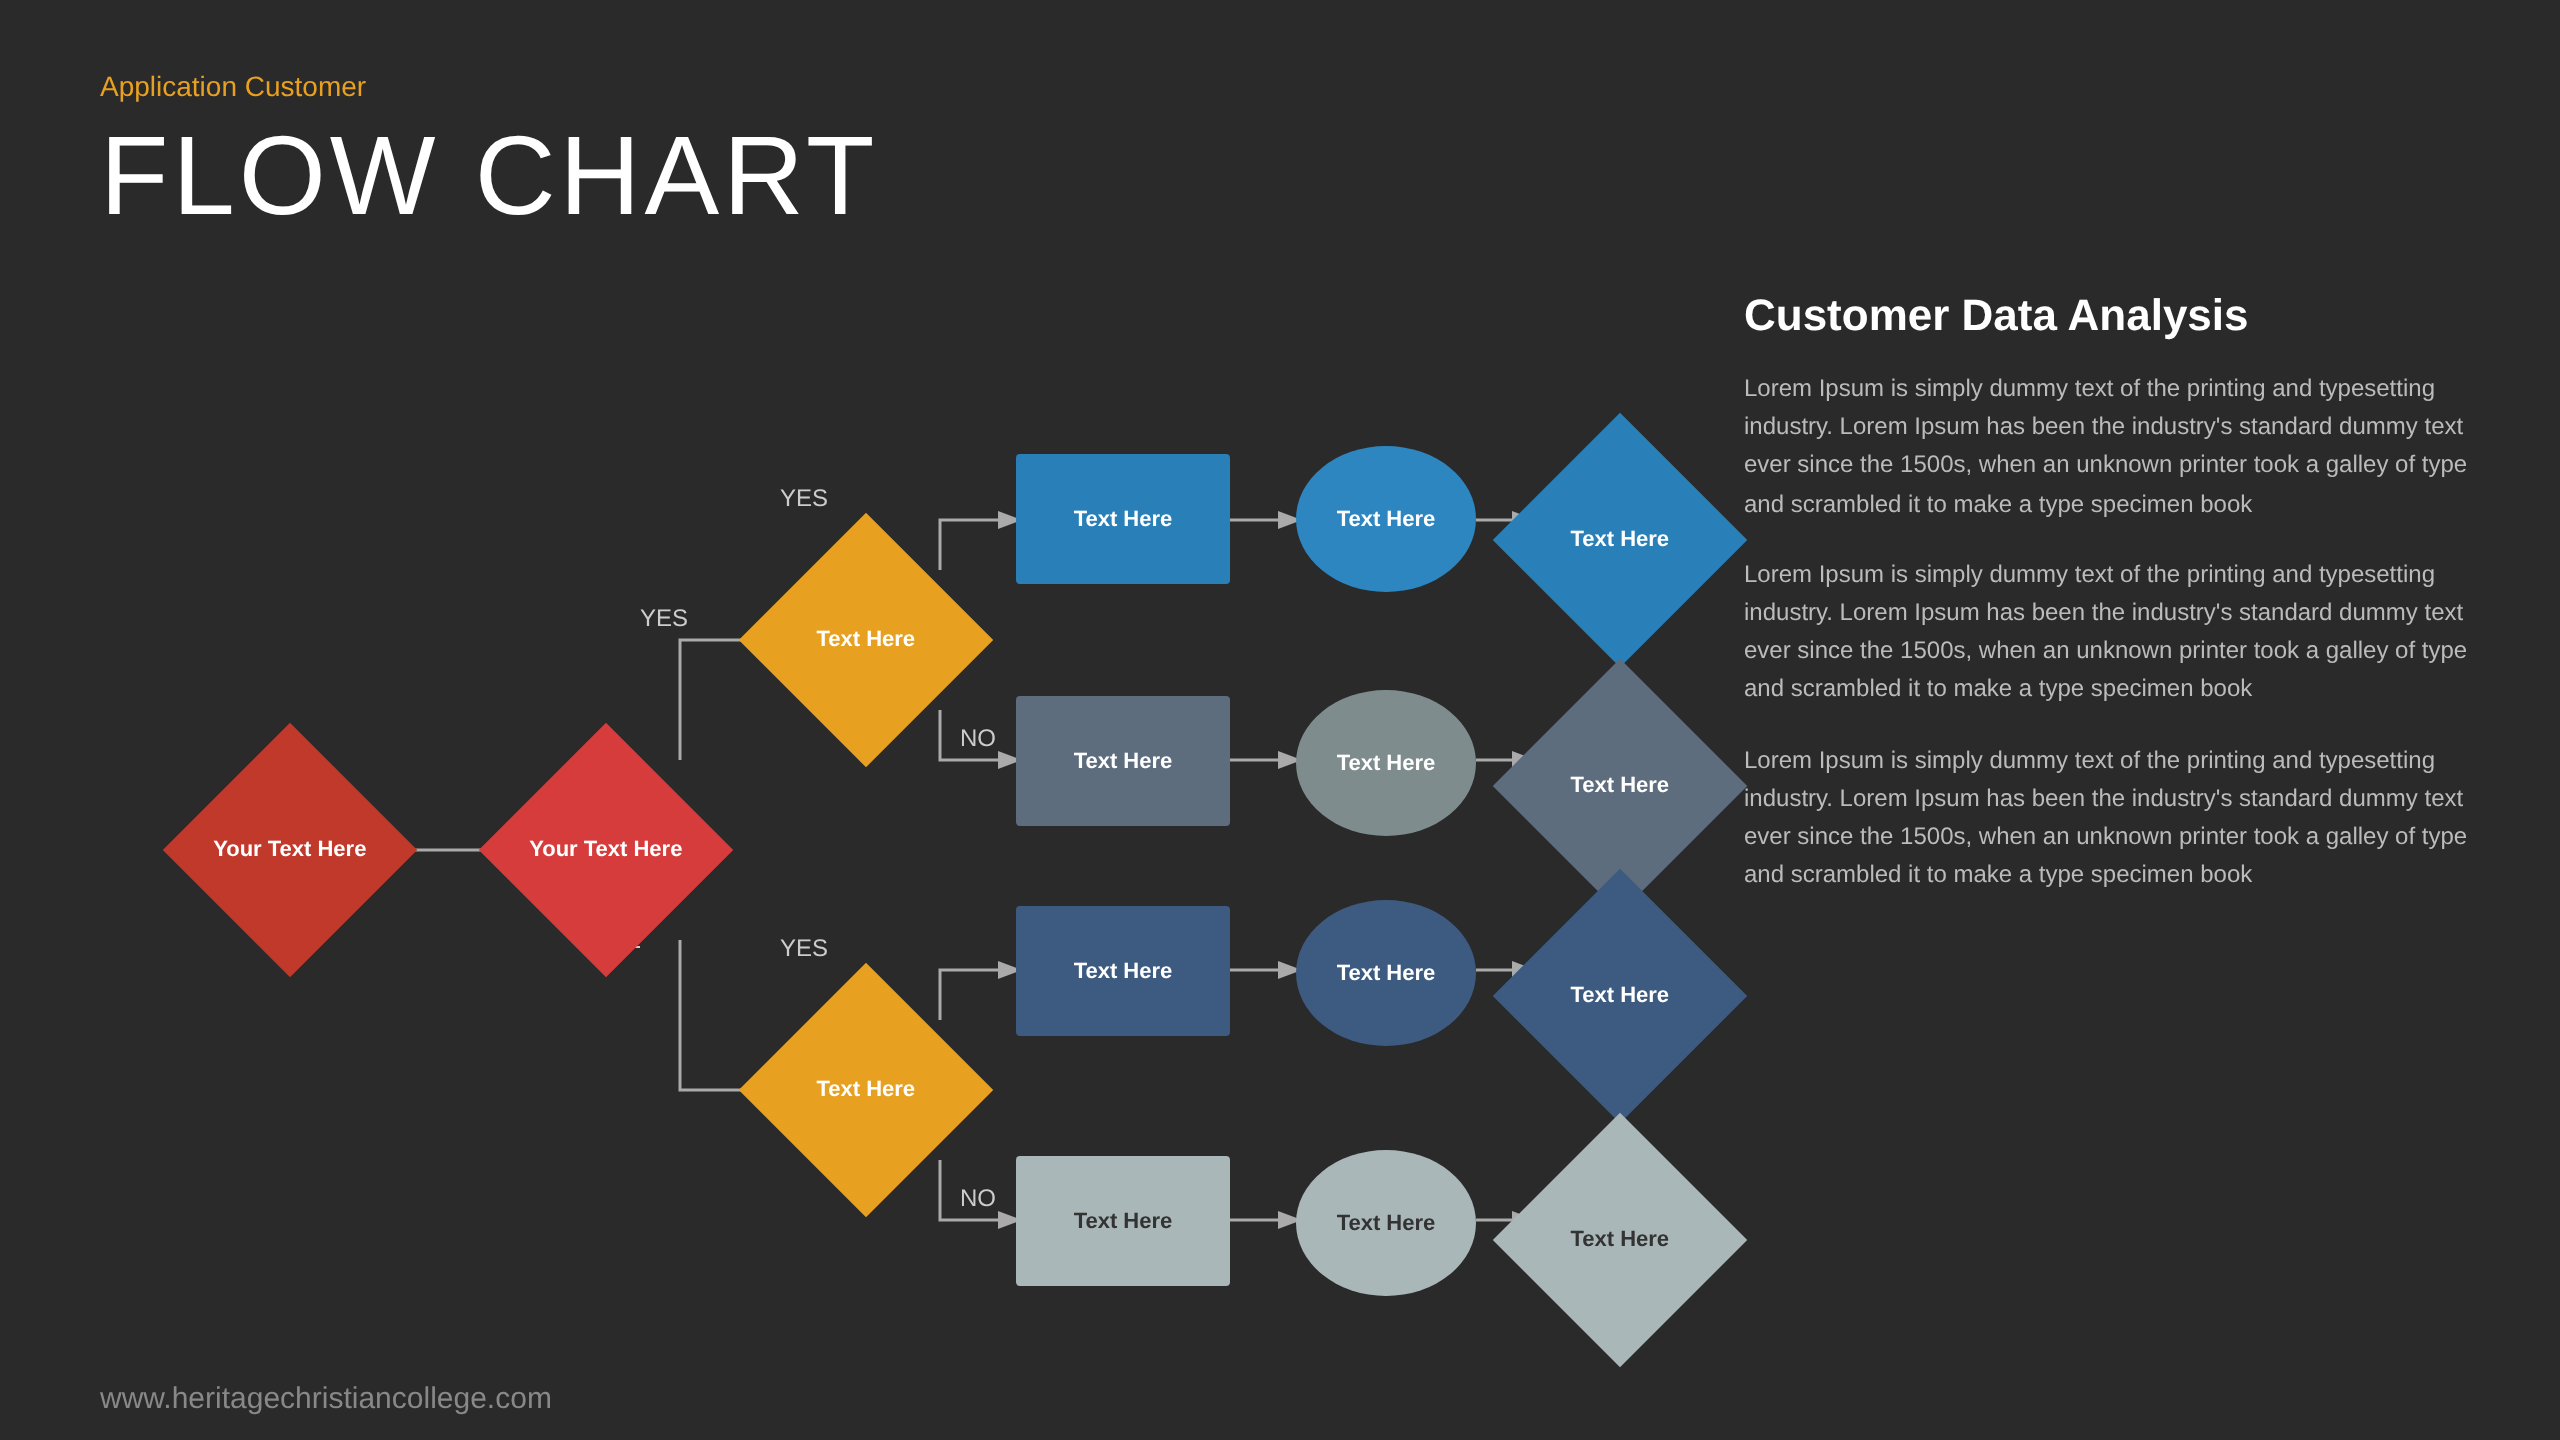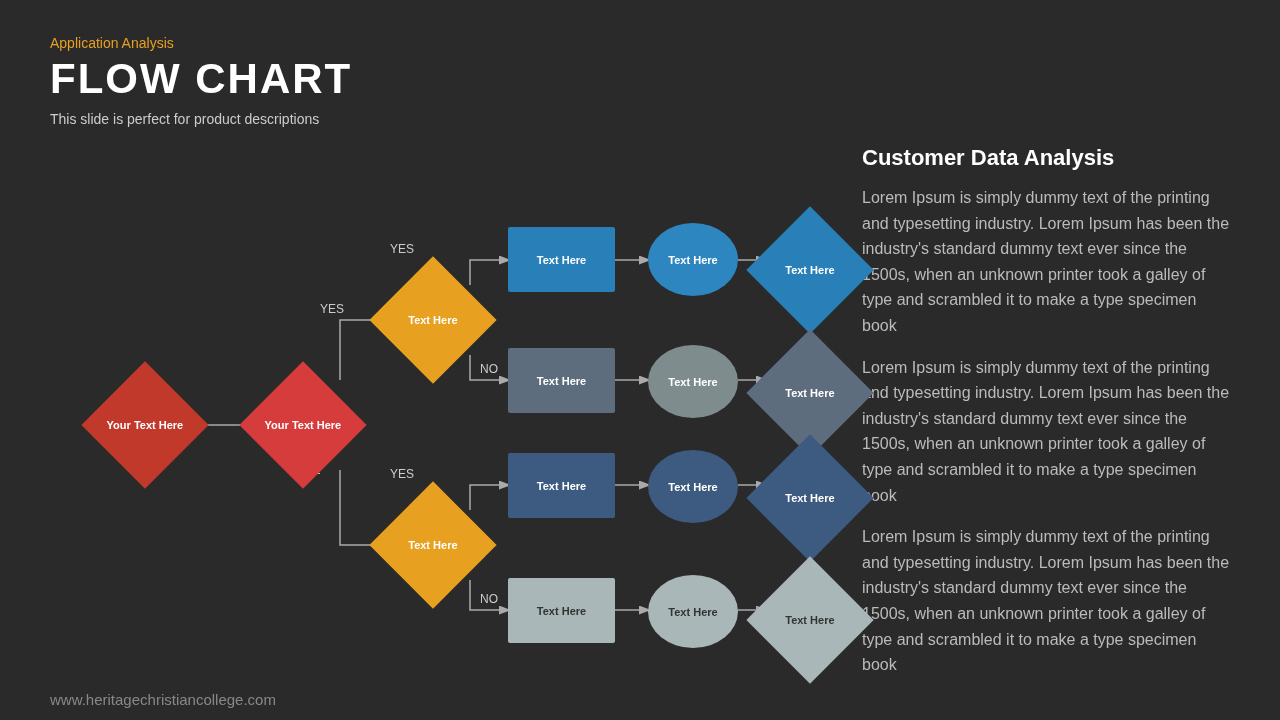--- a/index.html
+++ b/index.html
@@ -26,22 +26,22 @@
       left: 50px;
     }
     .app-mockups {
       color: #e8a020;
       font-size: 14px;
       font-weight: normal;
       margin-bottom: 4px;
     }
     .flow-chart-title {
       color: #ffffff;
-      font-size: 42px;
-      font-weight: 700;
+      font-size: 56px;
+      font-weight: 400;
       letter-spacing: 2px;
       margin-bottom: 8px;
     }
     .subtitle {
       color: #cccccc;
       font-size: 14px;
     }
 
     
     .footer {
@@ -49,32 +49,32 @@
       bottom: 12px;
       left: 50px;
       color: #888888;
       font-size: 15px;
     }
 
     
     .right-panel {
       position: absolute;
       top: 145px;
-      right: 48px;
+      right: 38px;
       width: 370px;
     }
     .panel-title {
       color: #ffffff;
       font-size: 22px;
       font-weight: 700;
       margin-bottom: 14px;
     }
     .panel-text {
       color: #bbbbbb;
-      font-size: 16px;
+      font-size: 12px;
       line-height: 1.6;
       margin-bottom: 16px;
     }
 
     
     .flowchart {
       position: absolute;
       top: 155px;
       left: 40px;
       width: 820px;
@@ -146,23 +146,22 @@
     .gray-medium { background-color: #7f8c8d; }
     .gray-light { background-color: #aab7b8; }
     .slate-blue { background-color: #3d5a80; }
   </style>
 </head>
 <body>
 
 <div class="slide">
 
   <div class="header">
-    <div class="app-mockups">Application Analysis</div>
+    <div class="app-mockups">Application Customer</div>
     <div class="flow-chart-title">FLOW CHART</div>
-    <div class="subtitle">This slide is perfect for product descriptions</div>
   </div>
 
   <div class="right-panel">
     <div class="panel-title">Customer Data Analysis</div>
     <div class="panel-text">Lorem Ipsum is simply dummy text of the printing and typesetting industry. Lorem Ipsum has been the industry's standard dummy text ever since the 1500s, when an unknown printer took a galley of type and scrambled it to make a type specimen book</div>
     <div class="panel-text">Lorem Ipsum is simply dummy text of the printing and typesetting industry. Lorem Ipsum has been the industry's standard dummy text ever since the 1500s, when an unknown printer took a galley of type and scrambled it to make a type specimen book</div>
     <div class="panel-text">Lorem Ipsum is simply dummy text of the printing and typesetting industry. Lorem Ipsum has been the industry's standard dummy text ever since the 1500s, when an unknown printer took a galley of type and scrambled it to make a type specimen book</div>
   </div>
 
   <div class="flowchart">

